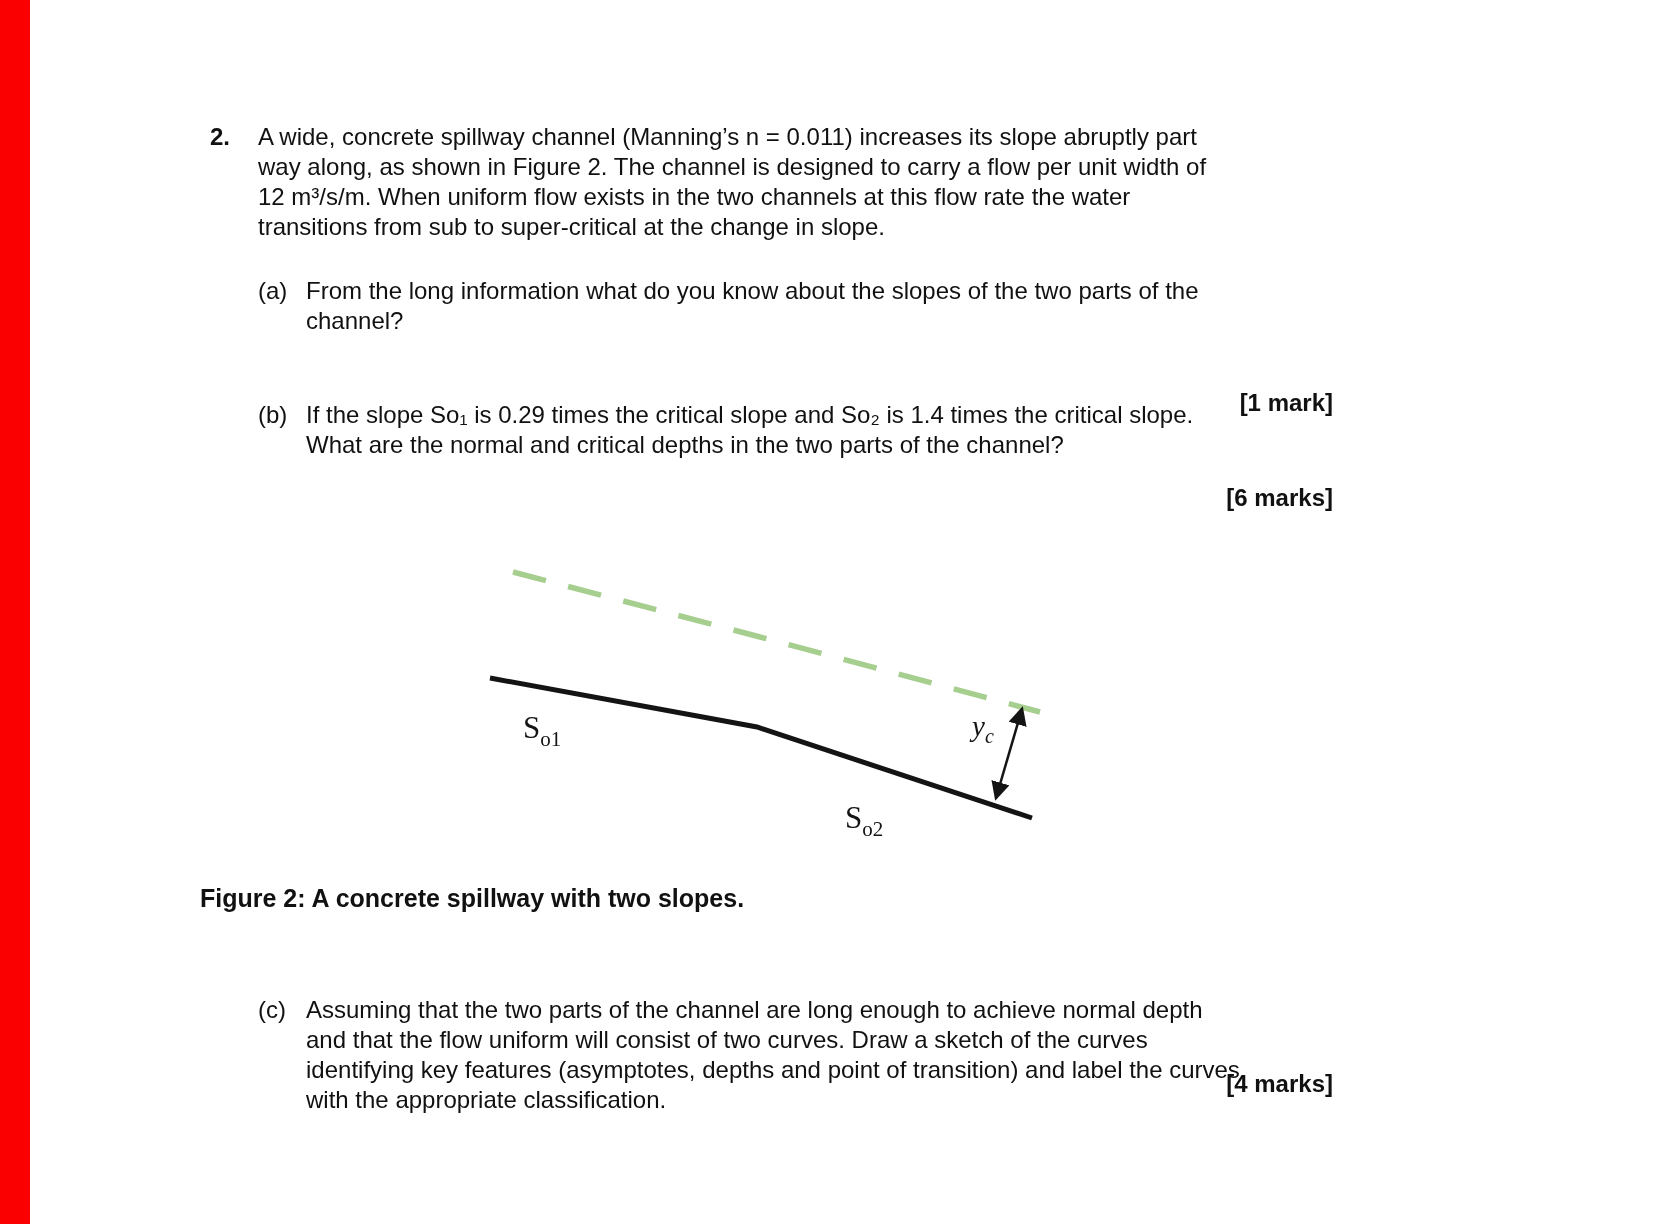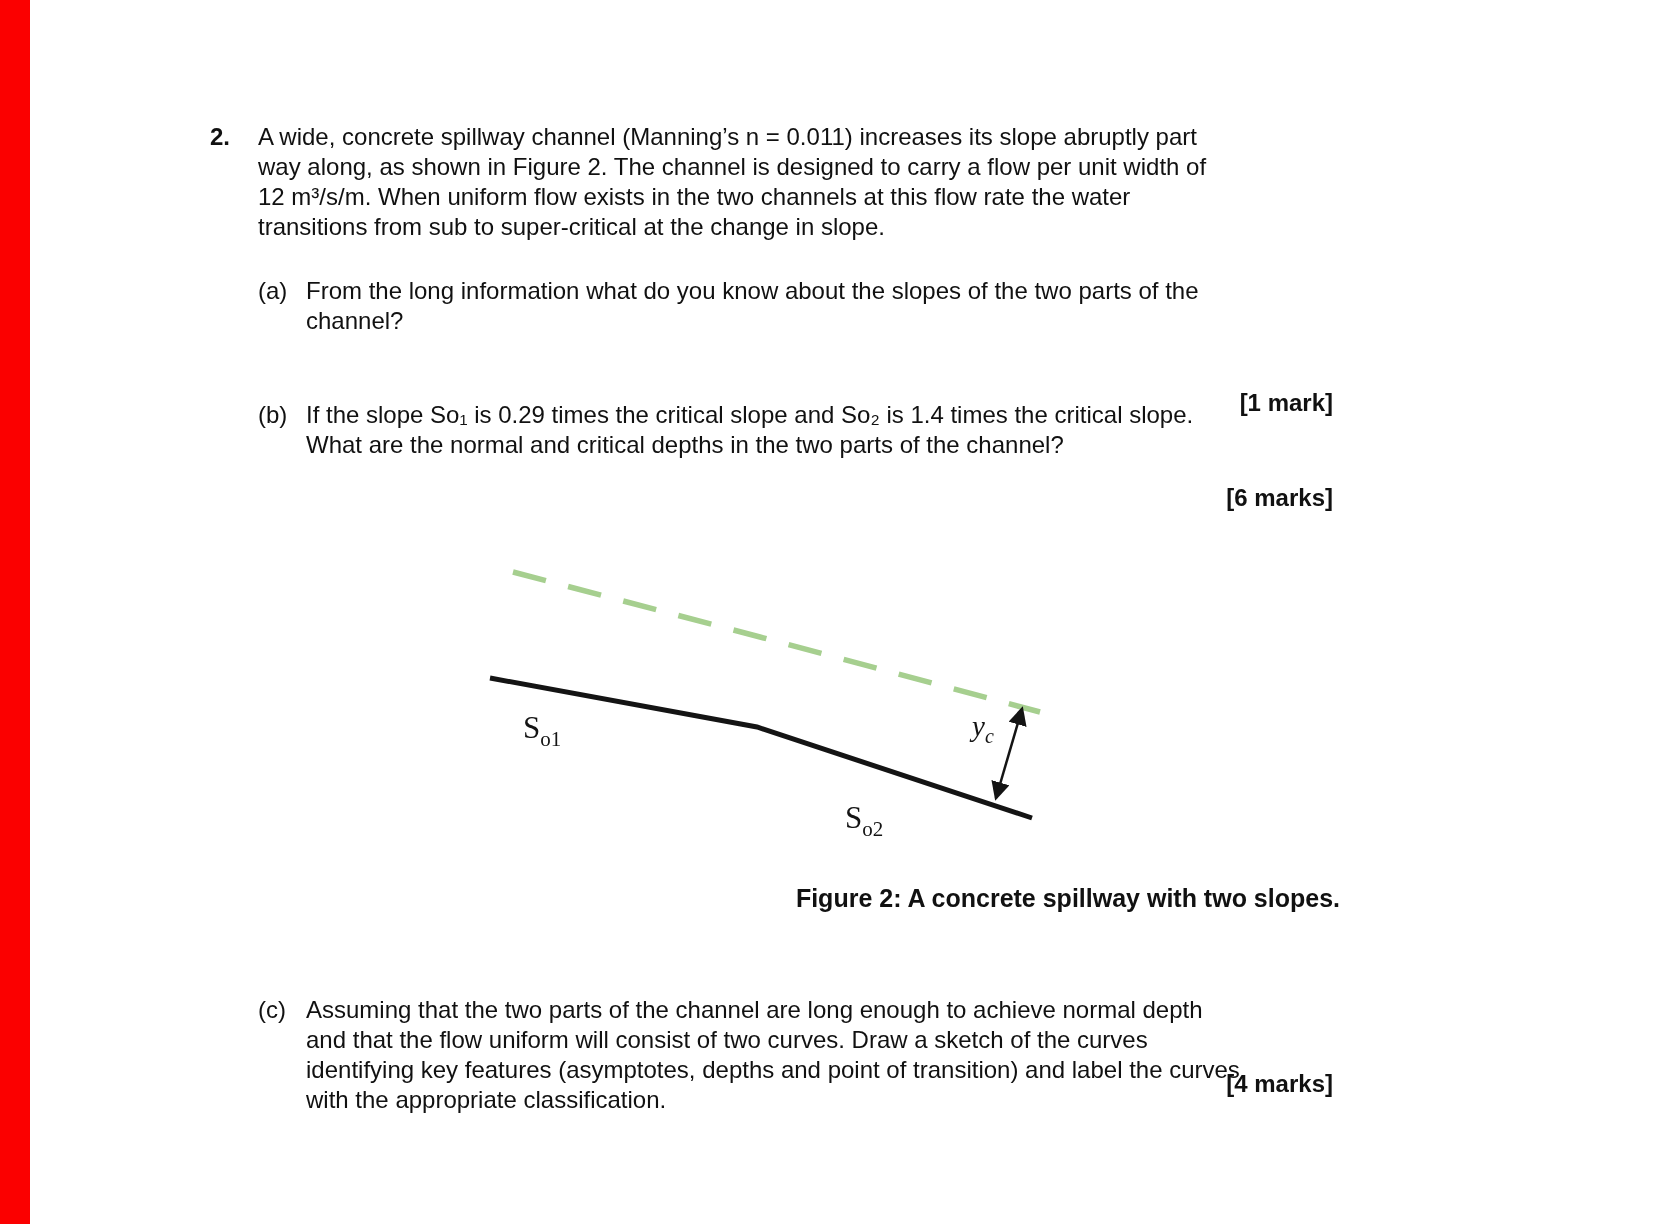--- a/index.html
+++ b/index.html
@@ -48,21 +48,21 @@
   .marks-a { top: 345px; margin-top: 44px; }
   .part-b { top: 400px; }
   .marks-b { top: 463px; margin-top: 21px; }
   .part-c { top: 995px; }
   .marks-c { top: 1070px; }
   .figure-svg {
     position: absolute; left: 0; top: 540px;
   }
   .figure-caption {
     position: absolute; left: 200px; top: 884px; width: 1140px;
-    text-align: right;
+    text-align: left;
     font-size: 25px; font-weight: bold;
   }
   .fig-label { font-family: "Liberation Serif", serif; }
 </style>
 </head>
 <body>
 
 <div class="red-strip" id="redstrip" style="background: rgb(251, 0, 0);"></div>
 
 <div class="question">

